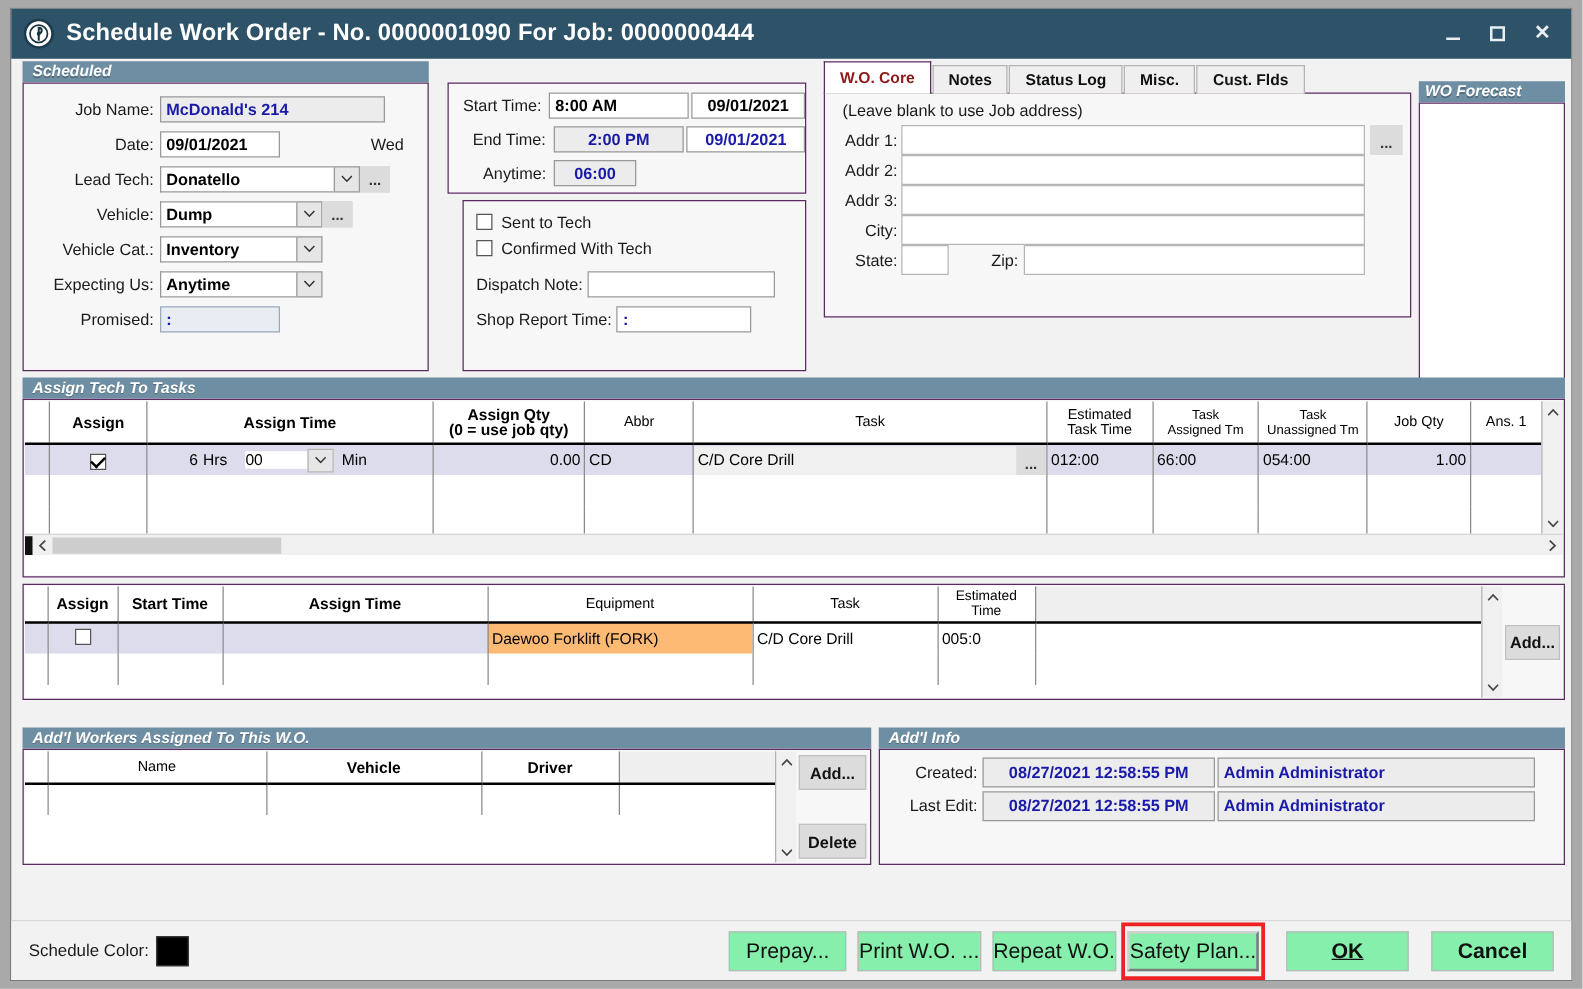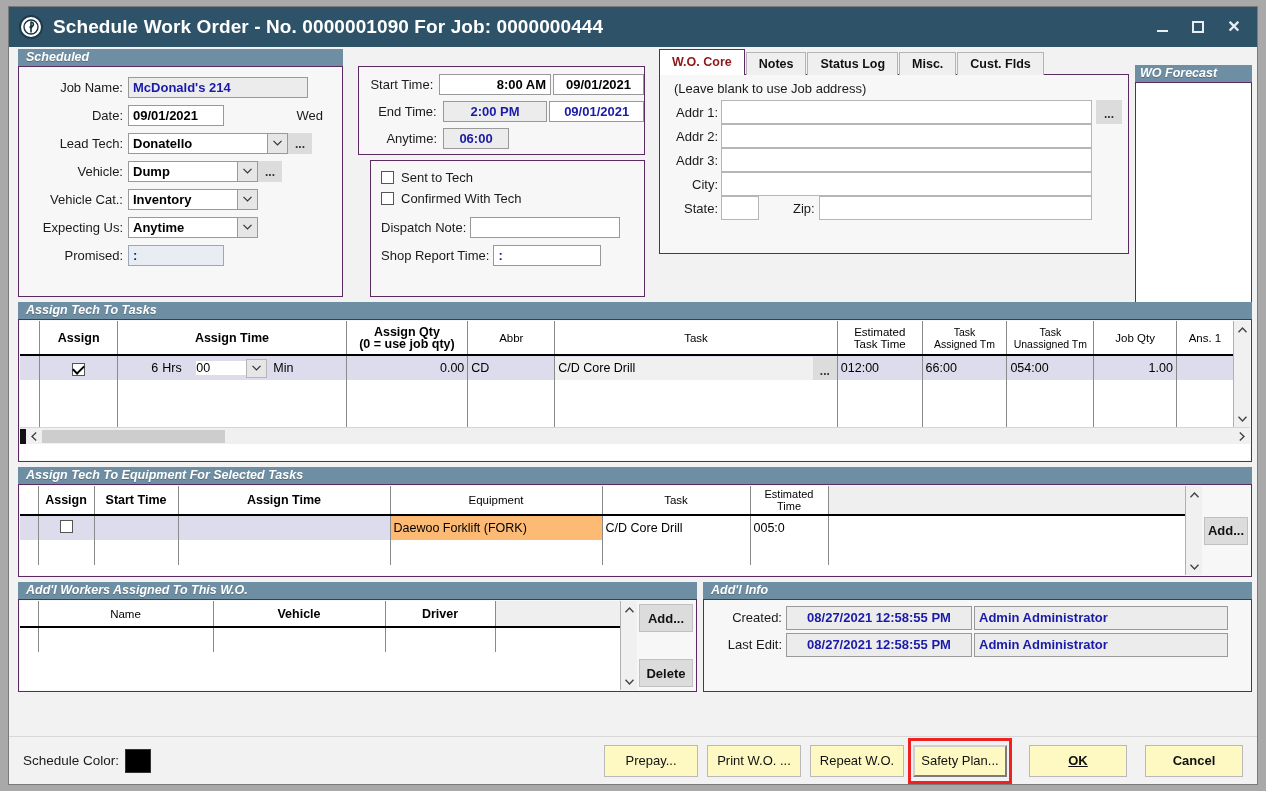--- a/index.html
+++ b/index.html
@@ -148,22 +148,22 @@
   .irow { display:flex; align-items:center; height:25px; margin-bottom:2px; }
   .irow .lbl { width:74px; text-align:right; margin-right:4px; }
 
   
   .footer {
     flex:none; height:48px; background:#f2f2f2; border-top:1px solid #d8d8d8;
     display:flex; align-items:center; padding:0 14px; position:relative;
   }
   .swatch { width:26px; height:24px; background:#000; border:1px solid #333; margin-left:6px; }
   .btn {
-    background:#fef9c3; border:1px solid #b9b9b9; height:32px; min-width:94px;
-    font-size:13px; color:#111; display:flex; align-items:center; justify-content:center;
+    background:#86efac; border:1px solid #b9b9b9; height:32px; min-width:94px;
+    font-size:17px; color:#111; display:flex; align-items:center; justify-content:center;
     margin-left:9px;
   }
   .btn.strong { font-weight:bold; min-width:98px; }
   .btn u { text-decoration:underline; }
   .hl-red { position:absolute; border:3px solid #ee2222; }
 </style>
 </head>
 <body>
 
 <div class="window">
@@ -254,21 +254,21 @@
         <div class="srow">
           <span class="lbl">Promised:</span>
           <span class="fld roblue" style="width:96px; border-color:#9aa8bb;">:</span>
         </div>
       </div>
     </div>
 
     <div class="group-body" style="position:absolute; left:349px; top:19px; width:287px; height:89px; background:#f7f7f7; padding-top:4px;">
       <div class="trow">
         <span class="lbl">Start Time:</span>
-        <span class="fld" style="width:117px; text-align:right;">8:00 AM</span>
+        <span class="fld" style="width:117px; text-align:left;">8:00 AM</span>
         <span class="fld" style="width:95px; text-align:center; margin-left:2px;">09/01/2021</span>
       </div>
       <div class="trow">
         <span class="lbl">End Time:</span>
         <span class="fld ro blue" style="width:105px; text-align:center;">2:00 PM</span>
         <span class="fld blue" style="width:95px; text-align:center; margin-left:2px;">09/01/2021</span>
       </div>
       <div class="trow">
         <span class="lbl">Anytime:</span>
         <span class="fld ro blue" style="width:66px; text-align:center;">06:00</span>
@@ -476,21 +476,20 @@
               <svg width="6" height="9" viewBox="0 0 6 9">
                   <path d="M0.8 0.5 L5 4.5 L0.8 8.5" stroke="#444" stroke-width="1.4" fill="none"></path>
                 </svg>
             </span>
           </div>
         </div>
       </div>
     </div>
 
     <div class="group" style="left:9px; top:420px; width:1234px; height:110px;">
-      <div class="group-head">Assign Tech To Equipment For Selected Tasks</div>
       <div class="group-body" style="height:93px; padding:1px; display:flex;">
         <div class="grid" style="flex:1;">
           <div class="gwrap" style="height:100%;">
             <div class="gmain">
               <table class="g">
                 <colgroup>
                   <col style="width:18px">
                     <col style="width:56px">
                     <col style="width:84px">
                     <col style="width:212px">

